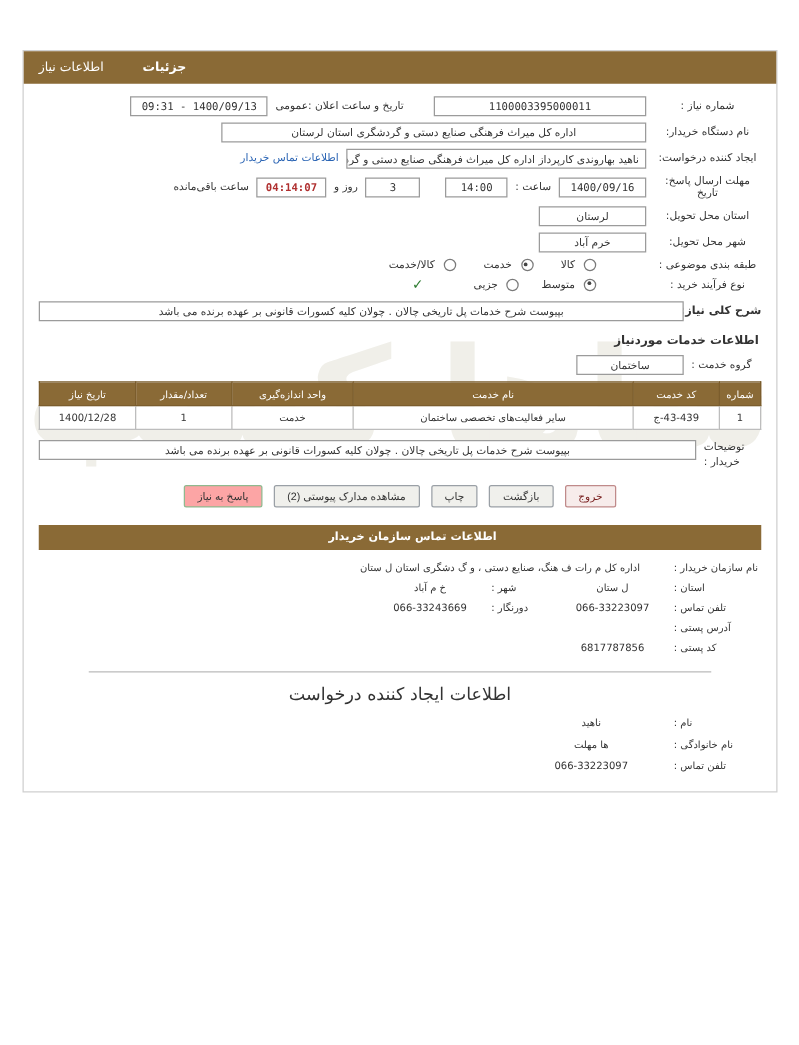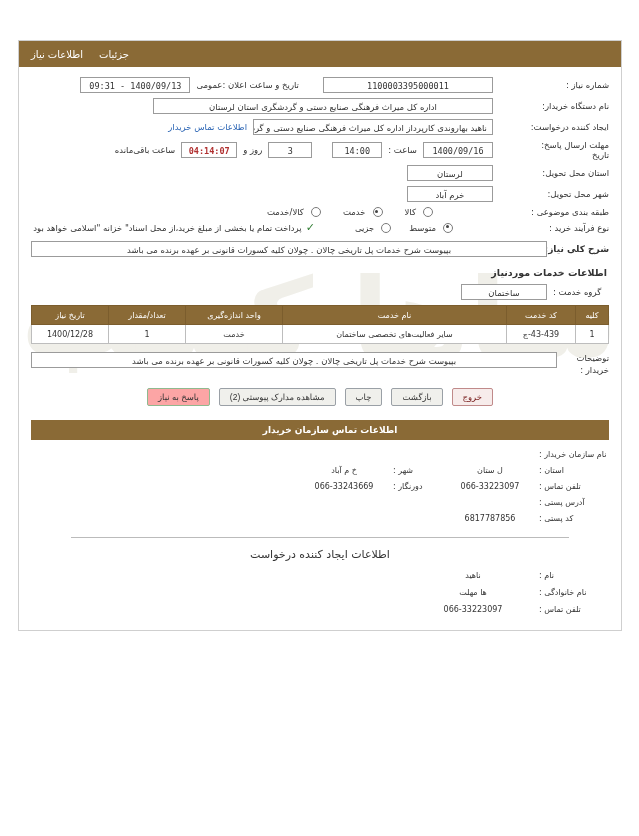--- a/index.html
+++ b/index.html
@@ -43,40 +43,40 @@
     background:#8a6a36;
     color:#fff;
     height:26px;
     display:flex;
     align-items:center;
     justify-content:flex-end;
     padding:0 12px;
     font-size:10px;
     gap:16px;
   }
-  .header-bar .h-title{font-weight:normal;}
+  .header-bar .h-title{font-weight:bold;margin-left:15px;}
   .content{
     padding:10px 12px 8px 12px;
     background:transparent;
   }
   .row{
     display:flex;
     align-items:center;
     justify-content:flex-start;
     margin-bottom:5px;
     gap:6px;
     flex-wrap:nowrap;
   }
   .lbl{
     font-size:8.5px;
     color:#333;
     white-space:nowrap;
     text-align:left;
   }
-  .lbl-w{width:86px;display:inline-block;text-align:right;margin-left:24px;}
+  .lbl-w{width:86px;display:inline-block;text-align:center;}
   .fld{
     border:1px solid #9b9b9b;
     background:#fff;
     height:16px;
     line-height:16px;
     font-size:8.5px;
     padding:0 5px;
     text-align:center;
     box-sizing:border-box;
     overflow:hidden;
@@ -189,21 +189,21 @@
   .ckey{width:70px;text-align:left;white-space:nowrap;}
   .cval{min-width:90px;text-align:center;}
   .cval.wide{min-width:270px;text-align:center;}
   .hr{
     border:0;
     border-top:1px solid #bbb;
     margin:14px 40px 10px 40px;
   }
   .sub-title{
     text-align:center;
-    font-size:11px;
+    font-size:14px;
     margin-bottom:10px;
     color:#333;
   }
   .cc{
     display:flex;
     justify-content:flex-start;
     gap:6px;
     margin-bottom:8px;
     font-size:8px;
   }
@@ -262,21 +262,21 @@
         <span class="fld" style="width:86px">لرستان</span>
       </div>
 
       <div class="row">
         <span class="lbl lbl-w">شهر محل تحویل:</span>
         <span class="fld" style="width:86px">خرم آباد</span>
       </div>
 
       <div class="row">
         <span class="lbl lbl-w">طبقه بندی موضوعی :</span>
-        <span class="inline" style="margin-right:60px">
+        <span class="inline" style="margin-right:40px">
           <span class="radio"></span>
           <span class="lbl">کالا</span>
         </span>
         <span class="inline" style="margin-right:16px">
           <span class="radio on"></span>
           <span class="lbl">خدمت</span>
         </span>
         <span class="inline" style="margin-right:16px">
           <span class="radio"></span>
           <span class="lbl">کالا/خدمت</span>
@@ -288,78 +288,78 @@
         <span class="inline" style="margin-right:40px">
           <span class="radio on"></span>
           <span class="lbl">متوسط</span>
         </span>
         <span class="inline" style="margin-right:12px">
           <span class="radio"></span>
           <span class="lbl">جزیی</span>
         </span>
         <span class="inline" style="margin-right:34px">
           <span class="tick">✓</span>
-          <span class="lbl">پرداخت تمام یا بخشی از مبلغ خرید،از محل اسناد" خزانه "اسلامی خواهد بود</span>
         </span>
       </div>
 
       <div class="shrh">
         <span class="lbl" style="width:56px;text-align:left;font-weight:bold">شرح کلی نیاز:</span>
         <span class="fld" style="flex:1;text-align:center">بپیوست شرح خدمات پل  تاریخی چالان . چولان  کلیه کسورات قانونی بر عهده برنده می  باشد</span>
       </div>
 
       <div class="section-title">اطلاعات خدمات موردنیاز</div>
 
       <div class="row">
         <span class="lbl" style="width:56px;text-align:left">گروه خدمت :</span>
         <span class="fld" style="width:86px">ساختمان</span>
       </div>
 
       <table class="grid">
         <thead>
           <tr>
-            <th style="width:26px">کلیه</th>
+            <th style="width:26px">شماره</th>
             <th style="width:62px">کد خدمت</th>
             <th>نام خدمت</th>
             <th style="width:90px">واحد اندازه‌گیری</th>
             <th style="width:70px">تعداد/مقدار</th>
             <th style="width:70px">تاریخ نیاز</th>
           </tr>
         </thead>
         <tbody>
           <tr>
             <td>1</td>
             <td>43-439-ج</td>
             <td>سایر  فعالیت‌های  تخصصی ساختمان</td>
             <td>خدمت</td>
             <td>1</td>
             <td>1400/12/28</td>
           </tr>
         </tbody>
       </table>
 
       <div class="tozih">
-        <span class="lbl" style="width:46px;text-align:right;white-space:pre-line">توضیحات
+        <span class="lbl" style="width:46px;text-align:left;white-space:pre-line">توضیحات
 خریدار :</span>
         <span class="fld" style="flex:1;text-align:center">بپیوست شرح خدمات پل  تاریخی چالان . چولان  کلیه کسورات قانونی بر عهده برنده می  باشد</span>
       </div>
 
       <div class="btnbar">
         <button class="btn red">خروج</button>
         <button class="btn">بازگشت</button>
         <button class="btn">چاپ</button>
         <button class="btn">مشاهده مدارک پیوستی (2)</button>
         <button class="btn green">پاسخ به نیاز</button>
       </div>
 
       <div class="contact-bar">اطلاعات  تماس  سازمان خریدار</div>
 
       <div class="contact-block">
         <div class="crow">
           <span class="ckey">نام سازمان خریدار :</span>
+          <span class="cval wide">اداره کل م رات ف هنگ، صنایع  دستی ، و گ دشگری استان ل ستان</span>
         </div>
         <div class="crow">
           <span class="ckey">استان :</span>
           <span class="cval">ل ستان</span>
           <span class="ckey" style="width:48px">شهر :</span>
           <span class="cval">خ م آباد</span>
         </div>
         <div class="crow">
           <span class="ckey">تلفن تماس :</span>
           <span class="cval">066-33223097</span>

